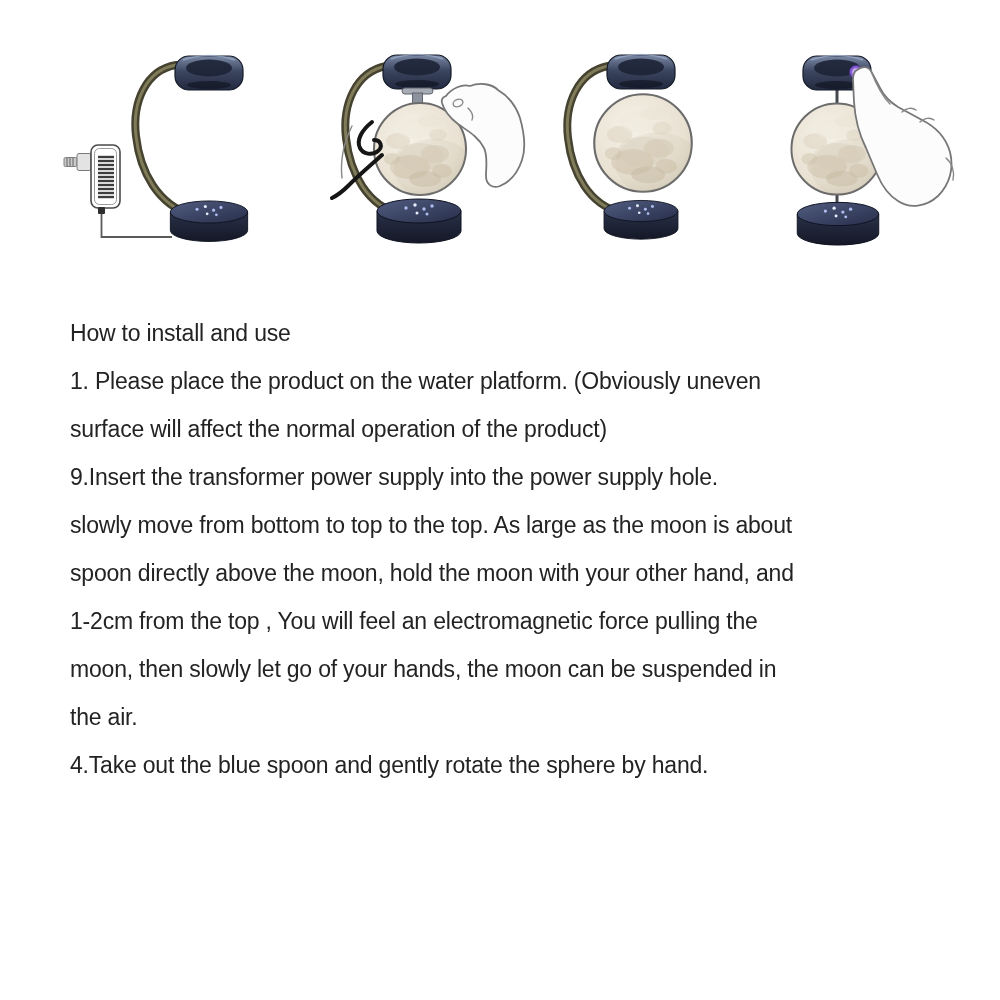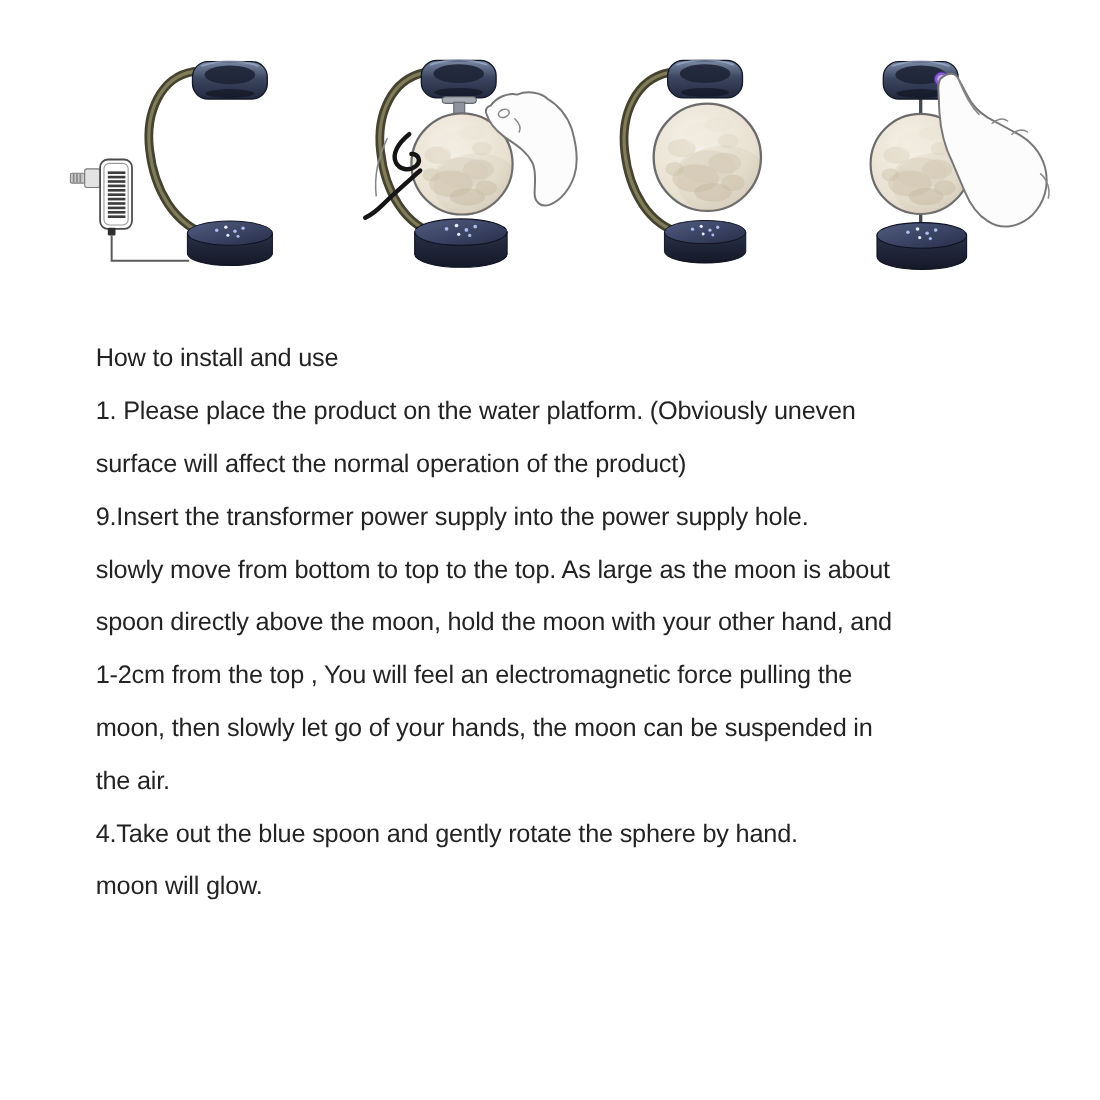--- a/index.html
+++ b/index.html
@@ -1,19 +1,19 @@
 <!DOCTYPE html>
 <html><head>
 <meta charset="utf-8">
 <style>
   html,body{margin:0;padding:0;background:#ffffff;}
   #page{position:relative;width:1000px;height:1000px;background:#ffffff;overflow:hidden;
         font-family:"Liberation Sans", sans-serif;}
   #figures{position:absolute;left:0;top:0;}
-  #text-block{position:absolute;left:70px;top:301px;width:880px;margin-left:17px;}
+  #text-block{position:absolute;left:70px;top:309px;width:880px;}
   .line{height:48px;line-height:48px;font-size:23px;letter-spacing:-0.2px;
         color:#232323;white-space:nowrap;font-weight:400;}
   .arm-outer{fill:none;stroke:#45422f;stroke-width:8;stroke-linecap:round;}
   .arm-inner{fill:none;stroke:#807b58;stroke-width:3;stroke-linecap:round;}
   .hand{fill:#fcfcfc;stroke:#777777;stroke-width:1.8;stroke-linejoin:round;}
   .hand-detail{fill:none;stroke:#888888;stroke-width:1.4;stroke-linecap:round;}
   .grip-stroke{fill:none;stroke:#151515;stroke-width:4;stroke-linecap:round;}
 </style>
 </head>
 <body>
@@ -168,16 +168,15 @@
     <div class="line">How to install and use</div>
     <div class="line">1. Please place the product on the water platform. (Obviously uneven</div>
     <div class="line">surface will affect the normal operation of the product)</div>
     <div class="line">9.Insert the transformer power supply into the power supply hole.</div>
     <div class="line">slowly move from bottom to top to the top. As large as the moon is about</div>
     <div class="line">spoon directly above the moon, hold the moon with your other hand, and</div>
     <div class="line">1-2cm from the top , You will feel an electromagnetic force pulling the</div>
     <div class="line">moon, then slowly let go of your hands, the moon can be suspended in</div>
     <div class="line">the air.</div>
     <div class="line">4.Take out the blue spoon and gently rotate the sphere by hand.</div>
-    <div class="line">moon will glow.</div>
   </div>
 
 </div>
 
 </body></html>

